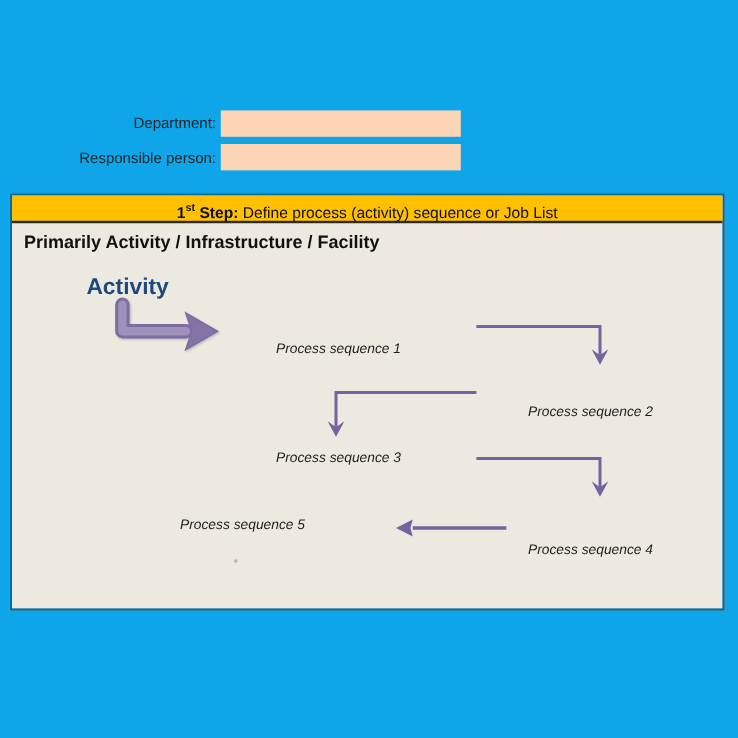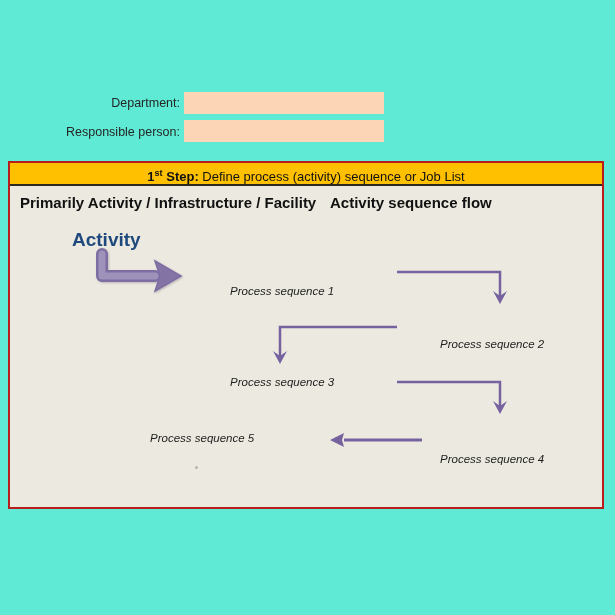--- a/index.html
+++ b/index.html
@@ -1,35 +1,35 @@
 <!DOCTYPE html>
 <html><head>
 <meta charset="utf-8">
 <style>
   html,body{margin:0;padding:0;background:#ffffff;}
   #page{
     position:relative;width:615px;height:615px;
-    background:#5eead4;overflow:hidden;
+    background:#0ea5e9;overflow:hidden;
     font-family:"Liberation Sans","DejaVu Sans",sans-serif;
     color:#1a1a1a;
   }
   
   .field-label{
     position:absolute;width:160px;text-align:right;
     font-size:12.5px;color:#262626;
   }
   .field-input{
     position:absolute;left:184px;width:200px;height:22px;
     background:#FBD5B5;border:none;outline:none;
     font-family:inherit;font-size:12px;padding:0 4px;box-sizing:border-box;
   }
   
   .panel{
     position:absolute;left:8px;top:161px;width:596px;height:348px;
-    border:2px solid #b91c1c;box-sizing:border-box;background:#ECEAE0;
+    border:2px solid #0369a1;box-sizing:border-box;background:#ECEAE0;
   }
   .step-bar{
     position:absolute;left:0;top:0;width:100%;height:21px;
     background:#FFC000;border-bottom:2px solid #2B2A21;box-sizing:content-box;
     text-align:center;font-size:13px;line-height:21px;color:#111;
   }
   .step-bar .b{font-weight:bold;}
   .step-bar sup{font-size:9px;font-weight:bold;}
   .col-head{
     position:absolute;top:31px;font-size:15px;font-weight:bold;color:#111;
@@ -61,21 +61,20 @@
   <input class="field-input" style="top: 92px;" type="text" value="">
 
   <div class="field-label" style="left:20px;top:125px;">Responsible person:</div>
   <input class="field-input" style="top: 120px;" type="text" value="">
 
   <div class="panel">
     <div class="step-bar">
       <span class="b">1</span><sup>st</sup><span class="b"> Step:</span><span> Define process (activity) sequence or Job List</span>
     </div>
     <div class="col-head left">Primarily Activity  / Infrastructure / Facility</div>
-    <div class="col-head right">Activity sequence flow</div>
   </div>
 
   <div class="activity-label">Activity</div>
 
   <div class="ps" style="left:230px;top:265px;margin-top:20px;">Process sequence 1</div>
   <div class="ps" style="left:440px;top:338px;">Process sequence 2</div>
   <div class="ps" style="left:230px;top:376px;">Process sequence 3</div>
   <div class="ps" style="left:440px;top:453px;">Process sequence 4</div>
   <div class="ps" style="left:150px;top:432px;">Process sequence 5</div>
 

